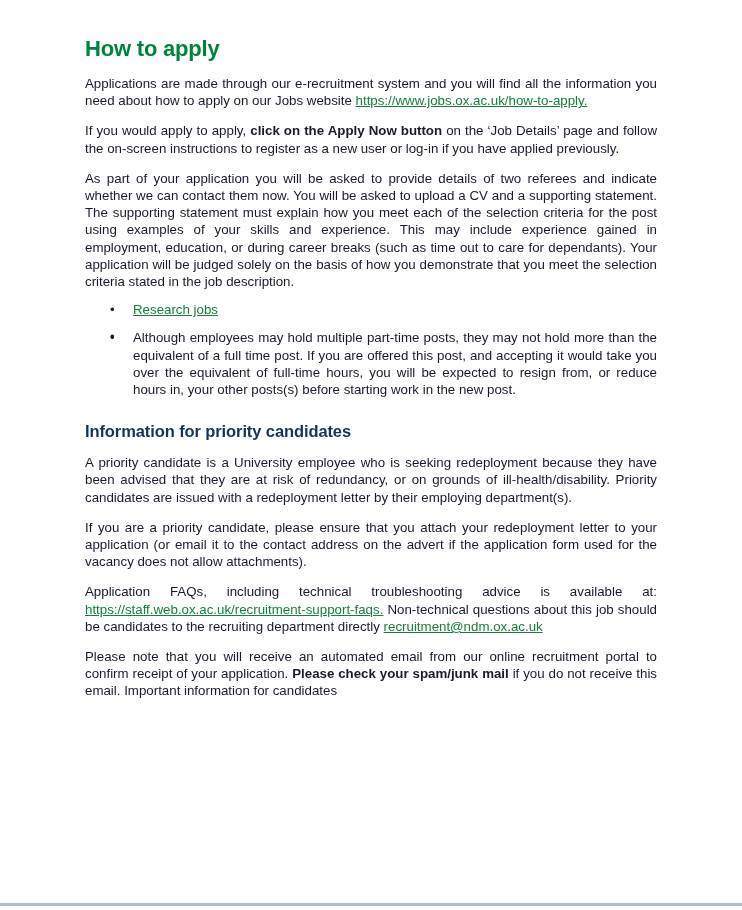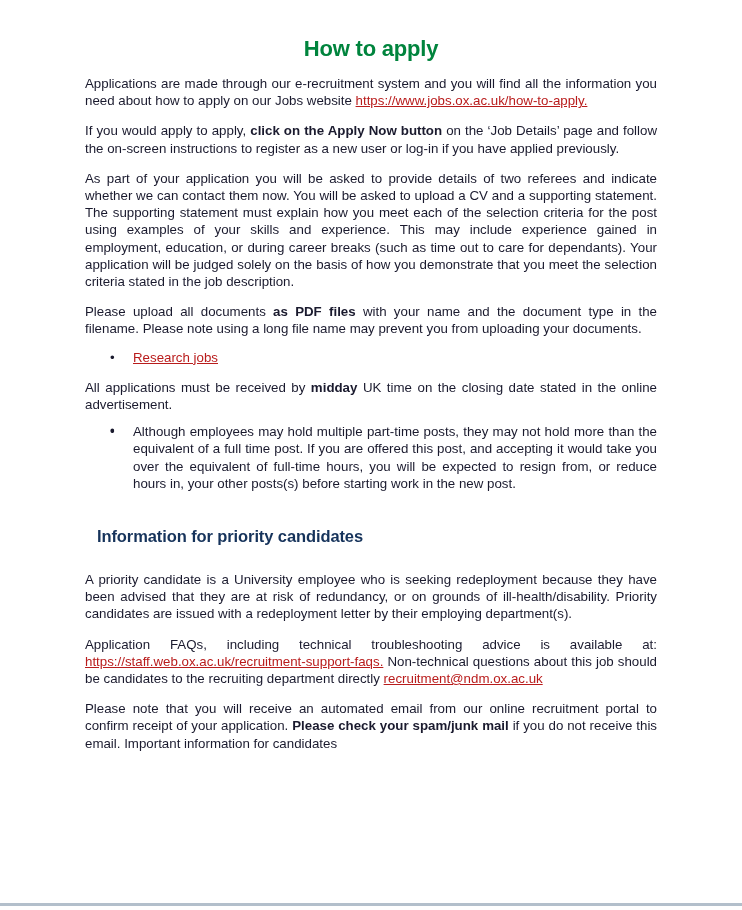--- a/index.html
+++ b/index.html
@@ -22,47 +22,46 @@
     width: 572px;
   }
   h1.heading-green {
     font-size: 22px;
     line-height: 26px;
     font-weight: bold;
     color: #00843d;
     margin: 0;
     padding: 36px 0 0 0;
     letter-spacing: -0.2px;
-    text-align: center;
   }
   h2.heading-blue {
     font-size: 16.5px;
     line-height: 20px;
     font-weight: bold;
     color: #16335b;
-    margin: 12px;
+    margin: 0;
     padding: 22px 0 0 0;
     letter-spacing: -0.1px;
   }
   p.para {
     font-size: 13.3px;
     line-height: 17.2px;
     margin: 0;
     padding: 13px 0 0 0;
     text-align: justify;
     color: #1a1a2e;
   }
   p.para.tight {
     padding-top: 12px;
   }
   .bold {
     font-weight: bold;
   }
   a.link, .link {
-    color: #b91c1c;
+    color: #15803d;
     text-decoration: underline;
     text-underline-offset: 1px;
   }
   ul.bullets {
     list-style: none;
     margin: 0;
     padding: 9px 0 0 0;
   }
   ul.bullets li {
     position: relative;
@@ -101,38 +100,37 @@
 <div class="page">
 
   <h1 class="heading-green">How to apply</h1>
 
   <p class="para"><span>Applications are made through our e-recruitment system and you will find all the information you need about how to apply on our Jobs website </span><a class="link" href="#">https://www.jobs.ox.ac.uk/how-to-apply.</a></p>
 
   <p class="para"><span>If you would apply to apply, </span><span class="bold">click on the Apply Now button</span><span> on the ‘Job Details’ page and follow the on-screen instructions to register as a new user or log-in if you have applied previously.</span></p>
 
   <p class="para">As part of your application you will be asked to provide details of two referees and indicate whether we can contact them now. You will be asked to upload a CV and a supporting statement. The supporting statement must explain how you meet each of the selection criteria for the post using examples of your skills and experience. This may include experience gained in employment, education, or during career breaks (such as time out to care for dependants). Your application will be judged solely on the basis of how you demonstrate that you meet the selection criteria stated in the job description.</p>
 
-  <p class="para"><span>Please upload all documents </span><span class="bold">as PDF files</span><span> with your name and the document type in the filename. Please note using a long file name may prevent you from uploading your documents.</span></p>
 
   <ul class="bullets single">
     <li><span class="dot">•</span><a class="link" href="#">Research jobs</a></li>
   </ul>
 
-  <p class="para tight"><span>All applications must be received by </span><span class="bold">midday</span><span> UK time on the closing date stated in the online advertisement.</span></p>
 
 
   <ul class="bullets">
     <li><span class="dot">•</span></li>
     <li><span class="dot">•</span><span>Although employees may hold multiple part-time posts, they may not hold more than the equivalent of a full time post. If you are offered this post, and accepting it would take you over the equivalent of full-time hours, you will be expected to resign from, or reduce hours in, your other posts(s) before starting work in the new post.</span></li>
   </ul>
 
   <h2 class="heading-blue">Information for priority candidates</h2>
 
   <p class="para">A priority candidate is a University employee who is seeking redeployment because they have been advised that they are at risk of redundancy, or on grounds of ill-health/disability. Priority candidates are issued with a redeployment letter by their employing department(s).</p>
 
+  <p class="para">If you are a priority candidate, please ensure that you attach your redeployment letter to your application (or email it to the contact address on the advert if the application form used for the vacancy does not allow attachments).</p>
 
 
   <p class="para"><span>Application FAQs, including technical troubleshooting advice is available at: </span><a class="link" href="#">https://staff.web.ox.ac.uk/recruitment-support-faqs.</a><span> Non-technical questions about this job should be candidates to the recruiting department directly </span><a class="link" href="#">recruitment@ndm.ox.ac.uk</a></p>
 
 
   <p class="para"><span>Please note that you will receive an automated email from our online recruitment portal to confirm receipt of your application. </span><span class="bold">Please check your spam/junk mail</span><span> if you do not receive this email. Important information for candidates</span></p>
 
 </div>
 
 <div class="footer-rule"></div>

